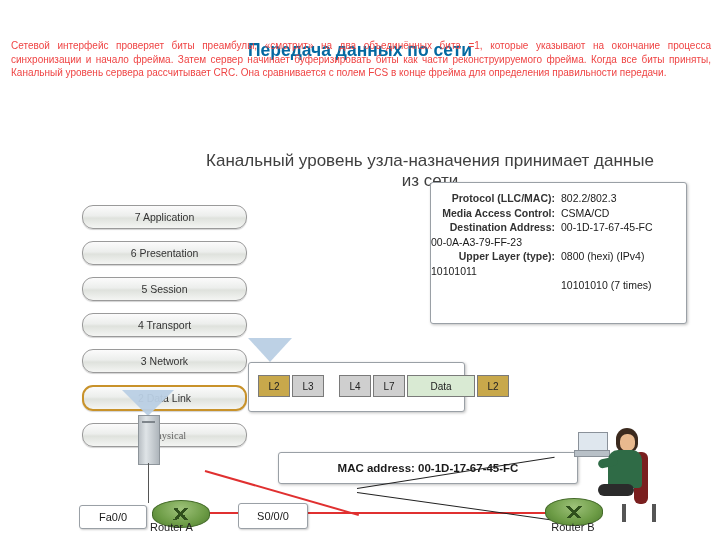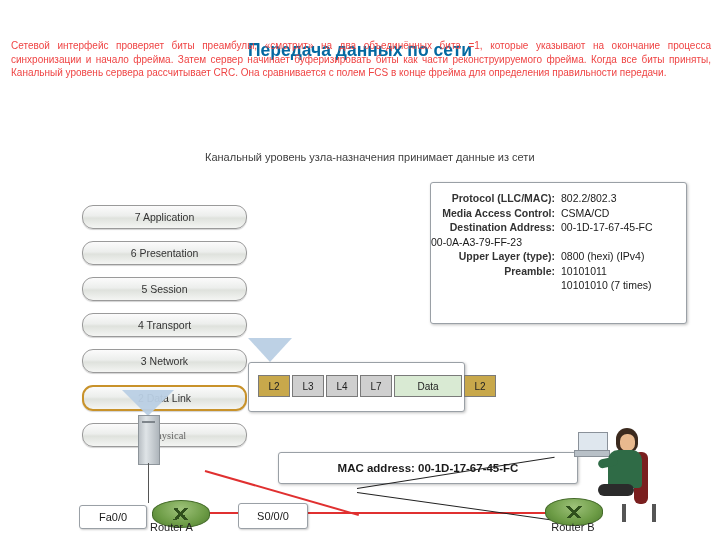--- a/index.html
+++ b/index.html
@@ -19,21 +19,21 @@
 
   .body-text{
     position:absolute;left:11px;top:39px;width:700px;
     font-size:10px;color:#ef4444;line-height:1.36;
     text-align:justify;
   }
   .body-text p{margin:0 0 0 0;}
 
   .caption{
     position:absolute;left:205px;top:151px;width:450px;
-    text-align:left;font-size:11px;color:#404040;
+    text-align:center;font-size:17px;color:#404040;
   }
 
   
   .osi{position:absolute;left:82px;top:205px;width:165px;}
   .osi-row{
     height:22px;margin-bottom:12px;
     background:linear-gradient(to bottom,#fbfbfb 0%,#eceeec 45%,#dfe2dd 55%,#f4f5f3 100%);
     border:1px solid #9a9a9a;border-radius:11px;
     display:flex;align-items:center;justify-content:center;
     font-size:10.5px;color:#333;
@@ -84,21 +84,21 @@
   #frame-bar-panel{left:248px;top:362px;width:215px;height:48px;}
   .frame-bar{
     position:absolute;left:9px;top:12px;display:flex;gap:2px;align-items:stretch;height:22px;
   }
   .seg{
     border:1px solid #7a7a7a;font-size:10px;color:#222;
     display:flex;align-items:center;justify-content:center;padding:0 5px;min-width:20px;
   }
   .seg.l2{background:#c8a84b;}
   .seg.l3{background:#cfcfcf;}
-  .seg.l4{background:#cfcfcf;}
+  .seg.l4{background:#cfcfcf;margin-left:13px;}
   .seg.l7{background:#cfcfcf;}
   .seg.data{background:#d9ead3;min-width:56px;}
 
   .blue-arrow{
     position:absolute;left:248px;top:338px;width:0;height:0;
     border-left:22px solid transparent;border-right:22px solid transparent;
     border-top:24px solid #b9cfe4;opacity:.95;
   }
 
   
@@ -189,21 +189,20 @@
         <div class="field-val">00-1D-17-67-45-FC</div>
       </div>
       <div class="field-row">
         <div class="field-val">00-0A-A3-79-FF-23</div>
       </div>
       <div class="field-row">
         <div class="field-label">Upper Layer (type):</div>
         <div class="field-val">0800 (hexi) (IPv4)</div>
       </div>
       <div class="field-row">
-        <div class="field-label">Preamble:</div>
         <div class="field-val">10101011</div>
       </div>
       <div class="field-row">
         <div class="field-label"></div>
         <div class="field-val">10101010 (7 times)</div>
       </div>
     </div>
   </div>
 
 

